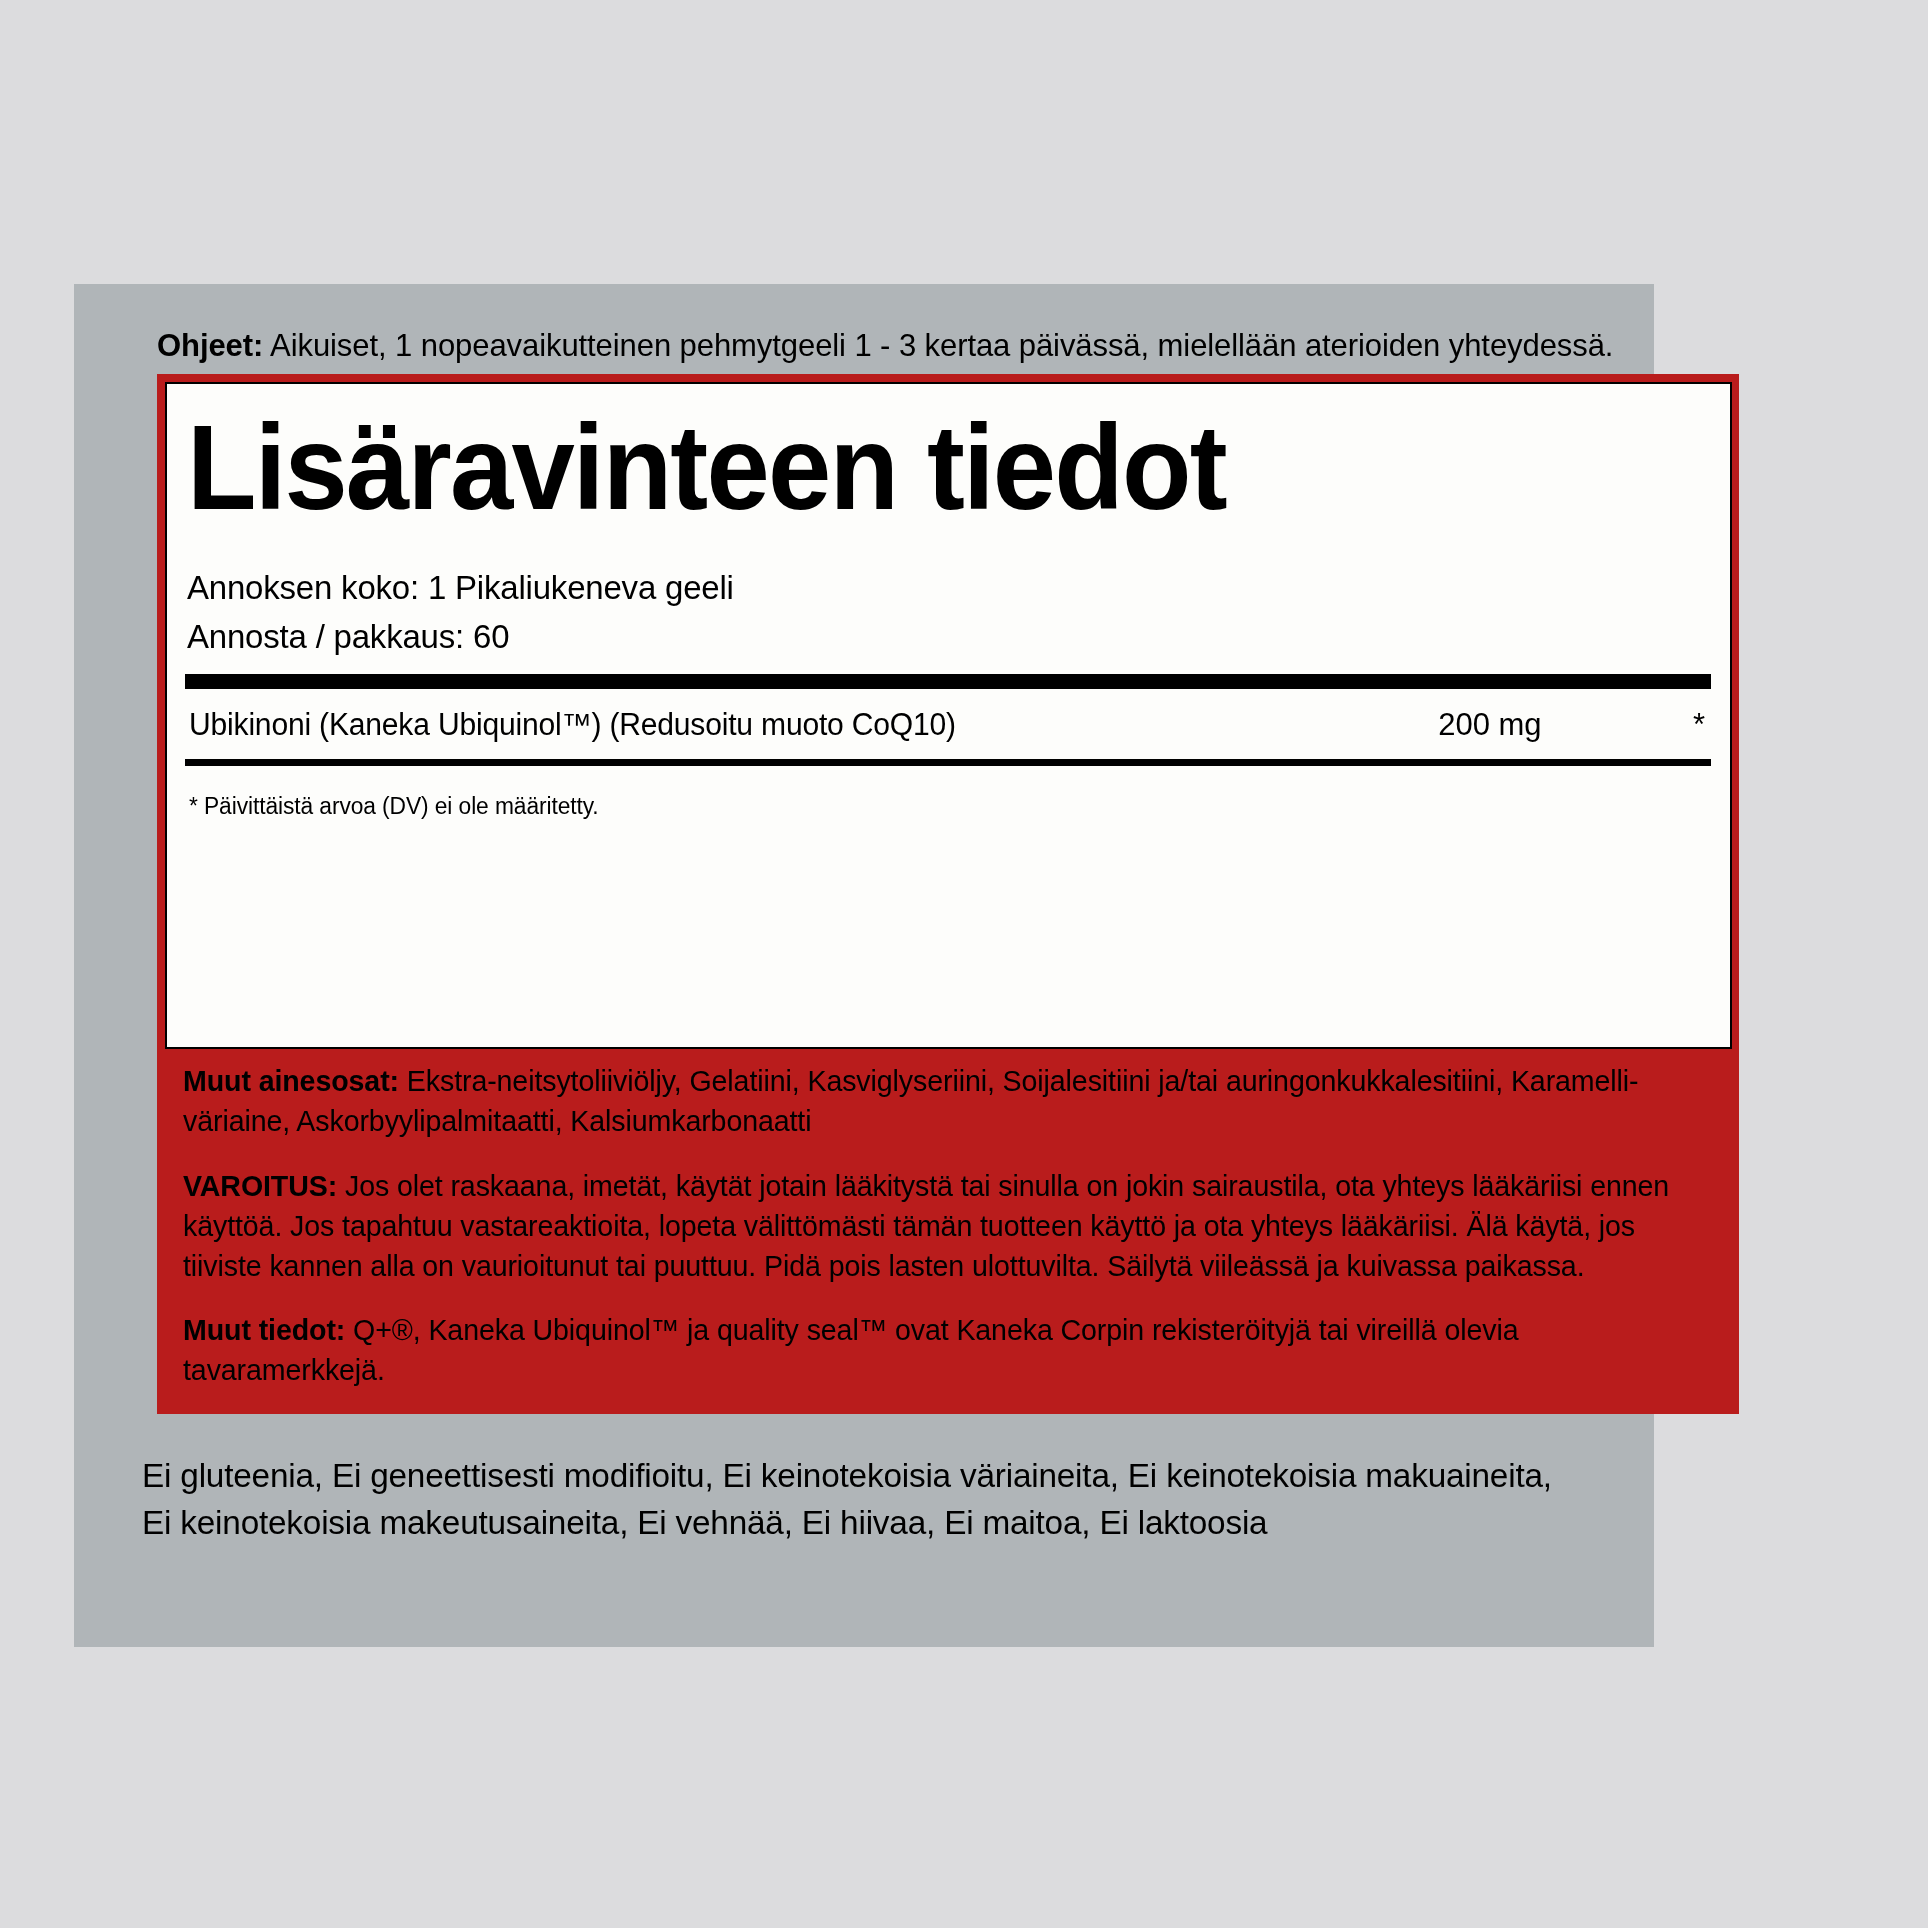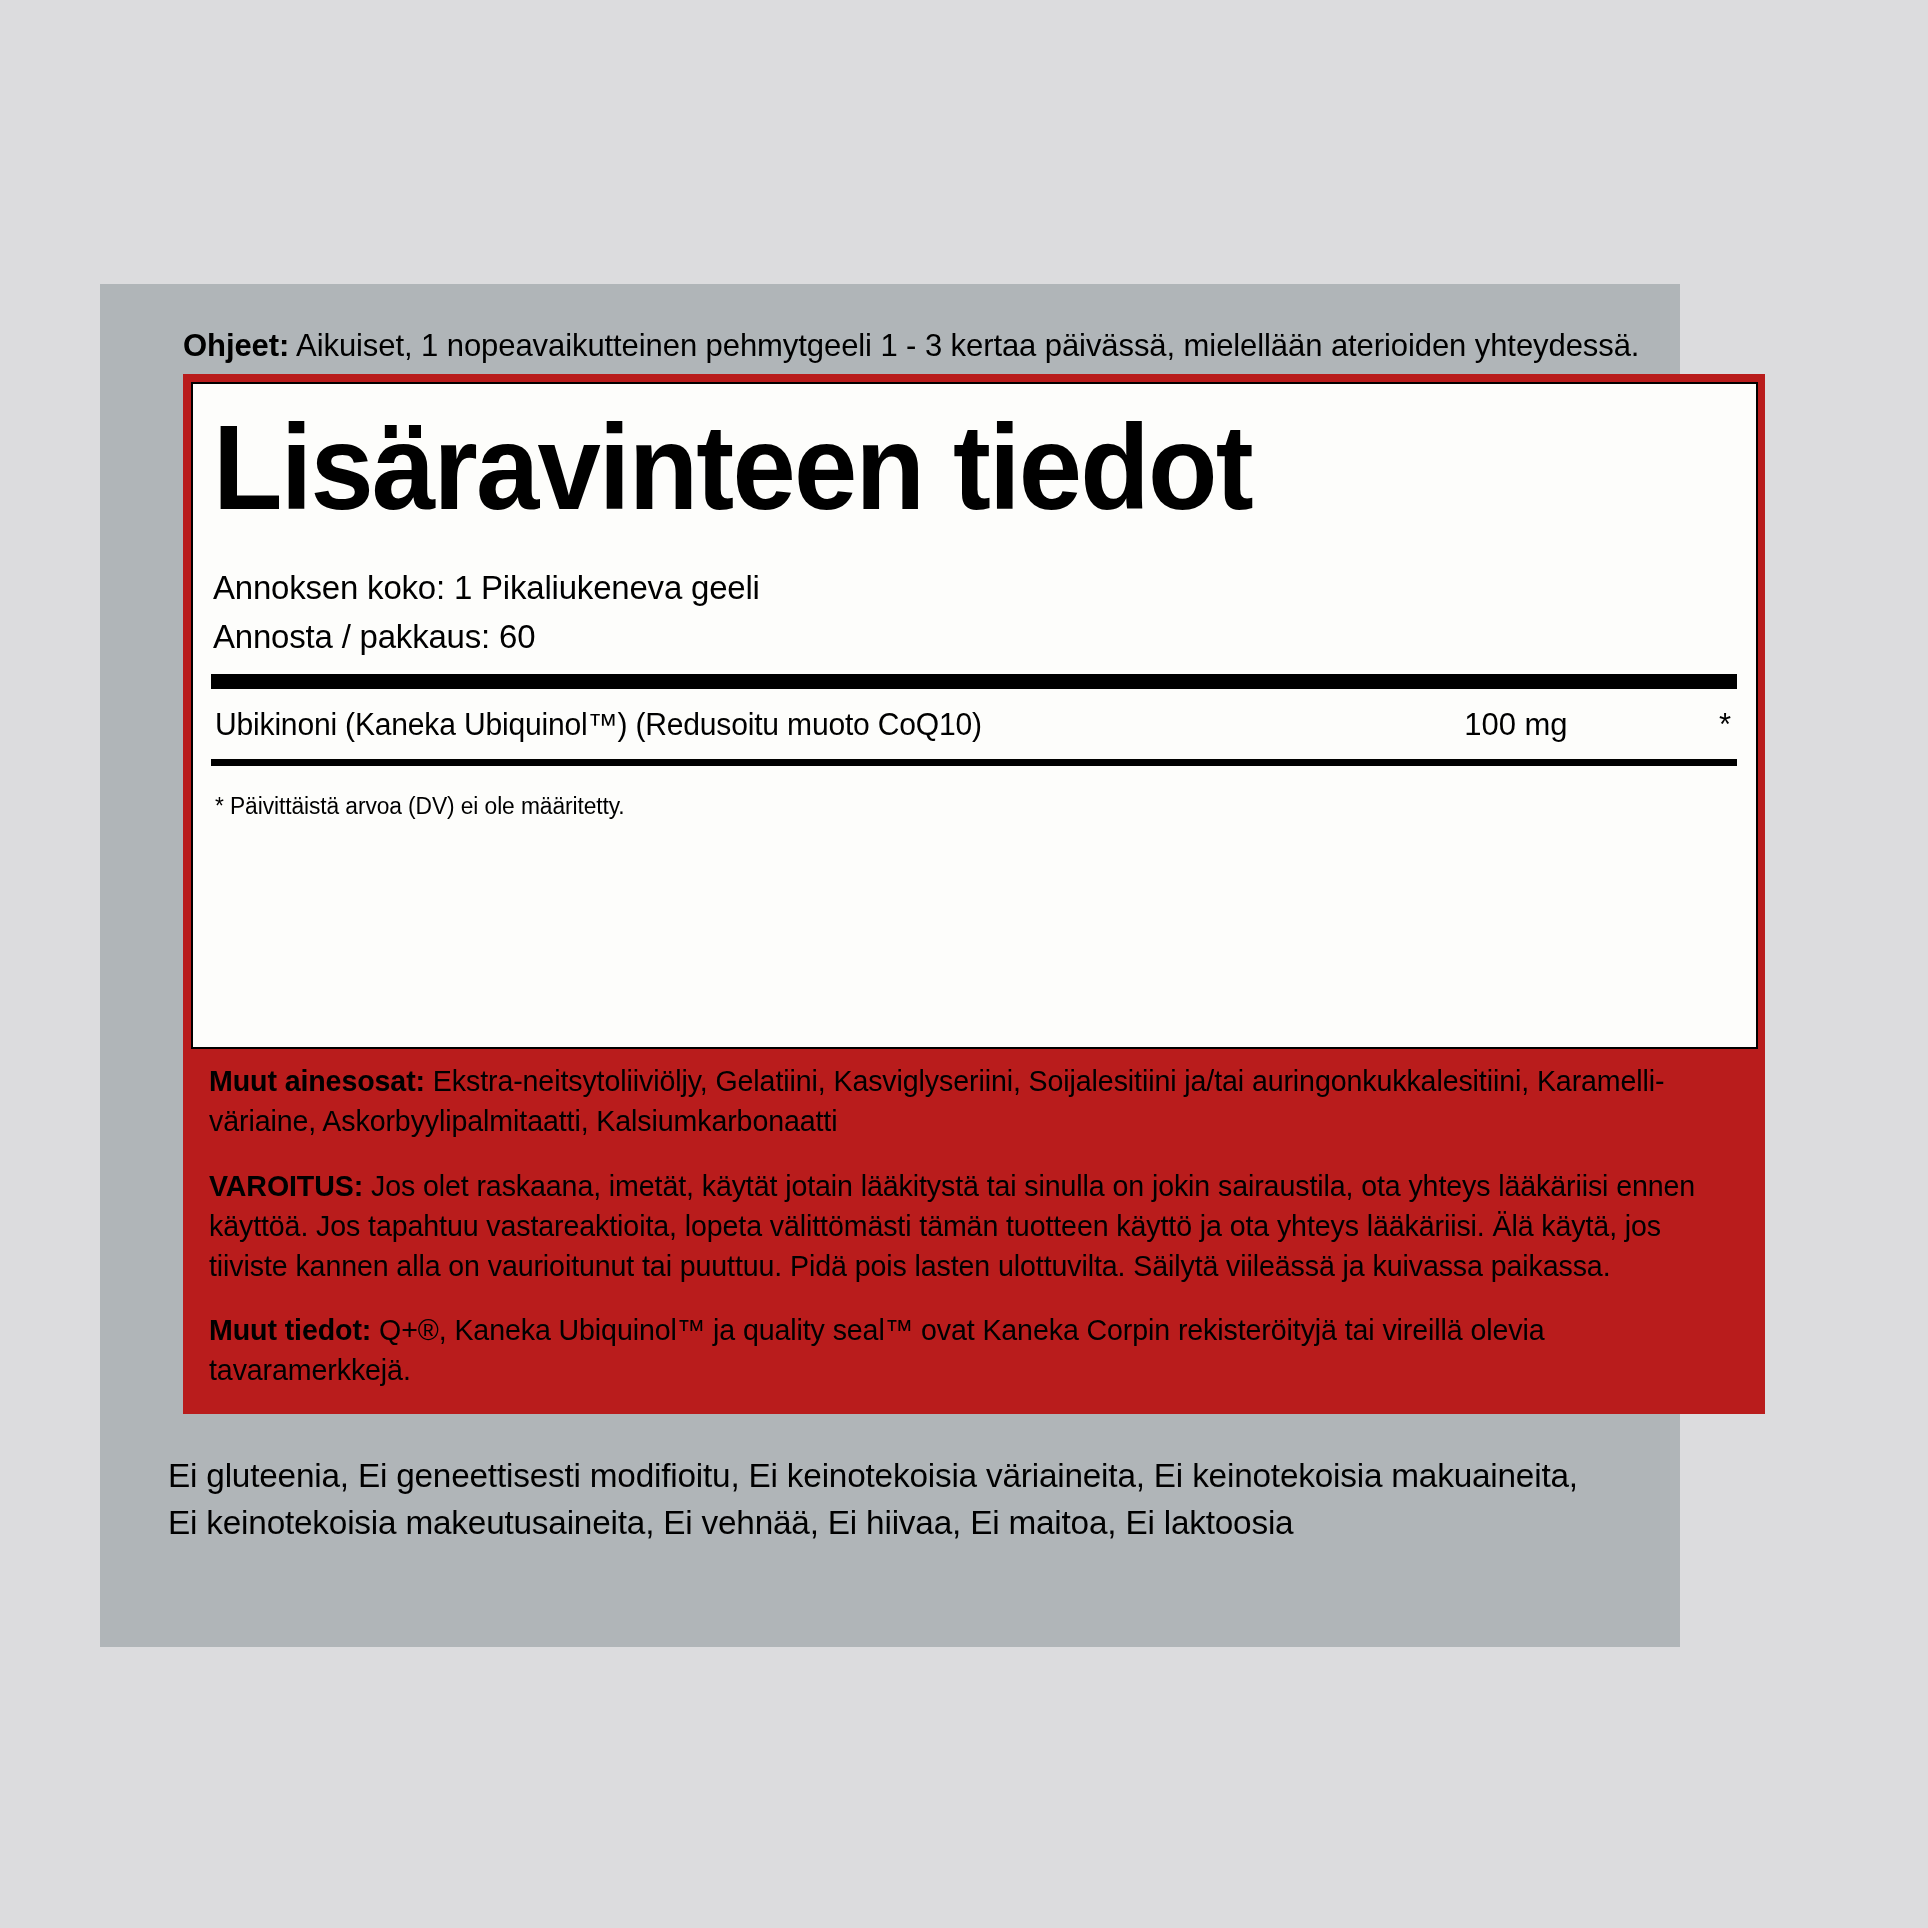--- a/index.html
+++ b/index.html
@@ -10,21 +10,21 @@
     width: 1928px;
     height: 1928px;
     background: #dcdcde;
     font-family: "Liberation Sans Narrow", "Liberation Sans", sans-serif;
     -webkit-font-smoothing: antialiased;
   }
 
   
   #gray-panel {
     position: absolute;
-    left: 100px;
+    left: 74px;
     top: 284px;
     width: 1580px;
     height: 1363px;
     background: #b0b5b8;
     box-sizing: border-box;
     text-decoration: underline;
   }
 
   
   #directions {
@@ -232,21 +232,21 @@
       <div class="serving-line" id="serving-size">Annoksen koko: 1 Pikaliukeneva geeli</div>
       <div class="serving-line" id="servings-per-container">Annosta / pakkaus: 60</div>
 
       <div class="rule-thick"></div>
 
 
       <div class="rule-thin"></div>
 
       <div id="nutrient-row">
         <div id="nutrient-name">Ubikinoni (Kaneka Ubiquinol™) (Redusoitu muoto CoQ10)</div>
-        <div id="nutrient-amount">100 mg</div>
+        <div id="nutrient-amount">200 mg</div>
         <div id="nutrient-dv">*</div>
       </div>
 
       <div class="rule-med"></div>
 
       <div id="footnote">* Päivittäistä arvoa (DV) ei ole määritetty.</div>
 
     </div>
 
     <div id="body-text">

